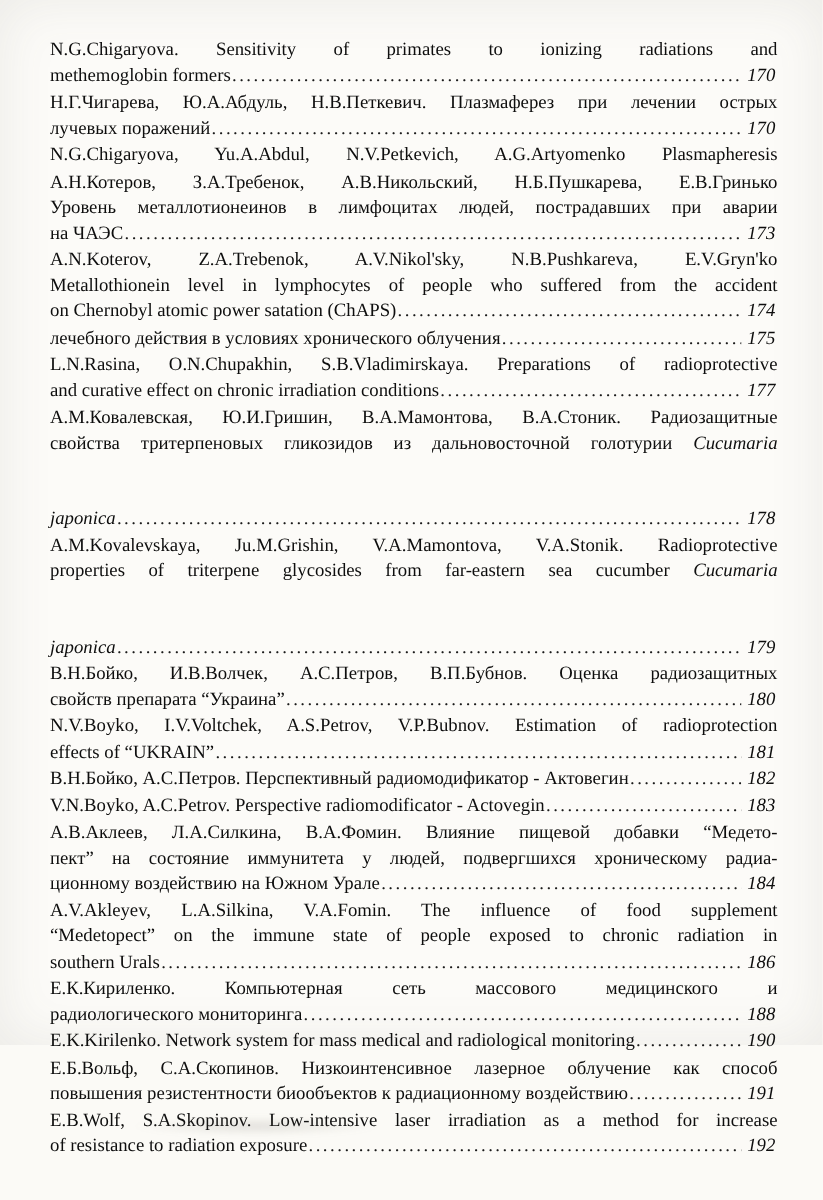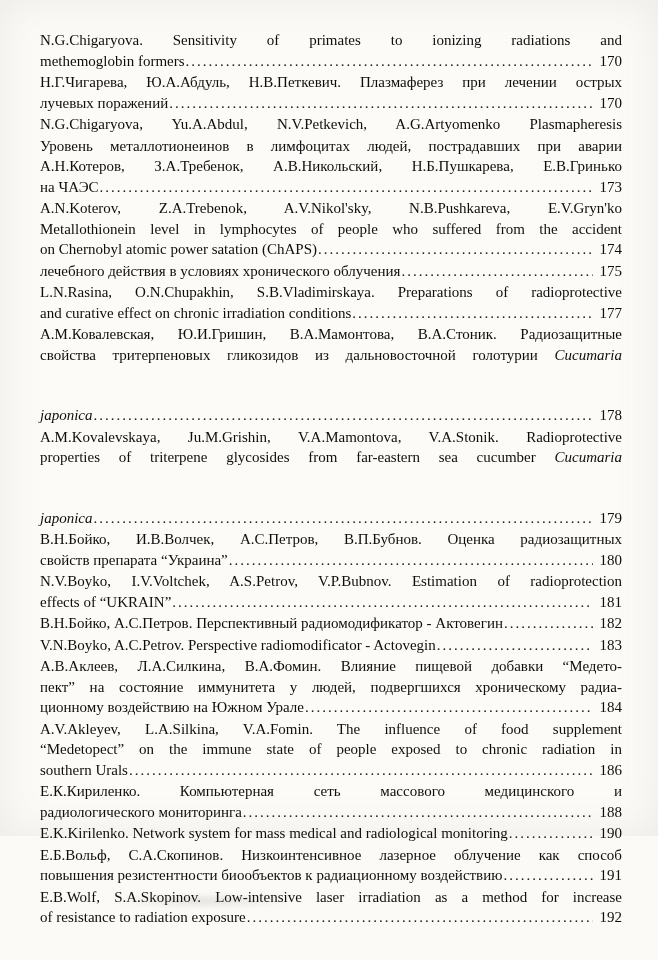--- a/index.html
+++ b/index.html
@@ -43,21 +43,22 @@
     letter-spacing: 2px;
     margin: 0 3px 0 1px;
     color: #1a1a1a;
   }
   .dots::after {
     content: "...........................................................................................................................................";
   }
   .pg {
     flex: 0 0 auto;
     min-width: 26px;
-    text-align: right;
+    text-align: center;
+    font-style: italic;
   }
   .smudge {
     position: absolute;
     left: 105px;
     top: 893px;
     width: 200px;
     height: 16px;
     background: radial-gradient(ellipse at center, rgba(110,105,95,0.16), rgba(110,105,95,0) 70%);
     filter: blur(2px);
     border-radius: 50%;
@@ -85,22 +86,22 @@
       <span class="dots"></span>
       <span class="pg">170</span>
     </div>
   </div>
 
   <div class="entry">
     <div class="line fill">N.G.Chigaryova, Yu.A.Abdul, N.V.Petkevich, A.G.Artyomenko Plasmapheresis</div>
   </div>
 
   <div class="entry">
+    <div class="line fill">А.Н.Котеров, З.А.Требенок, А.В.Никольский, Н.Б.Пушкарева, Е.В.Гринько</div>
     <div class="line fill">Уровень металлотионеинов в лимфоцитах людей, пострадавших при аварии</div>
-    <div class="line fill">А.Н.Котеров, З.А.Требенок, А.В.Никольский, Н.Б.Пушкарева, Е.В.Гринько</div>
     <div class="lastline">
       <span class="t">на ЧАЭС</span>
       <span class="dots"></span>
       <span class="pg">173</span>
     </div>
   </div>
 
   <div class="entry">
     <div class="line fill">A.N.Koterov, Z.A.Trebenok, A.V.Nikol'sky, N.B.Pushkareva, E.V.Gryn'ko</div>
     <div class="line fill">Metallothionein level in lymphocytes of people who suffered from the accident</div>

